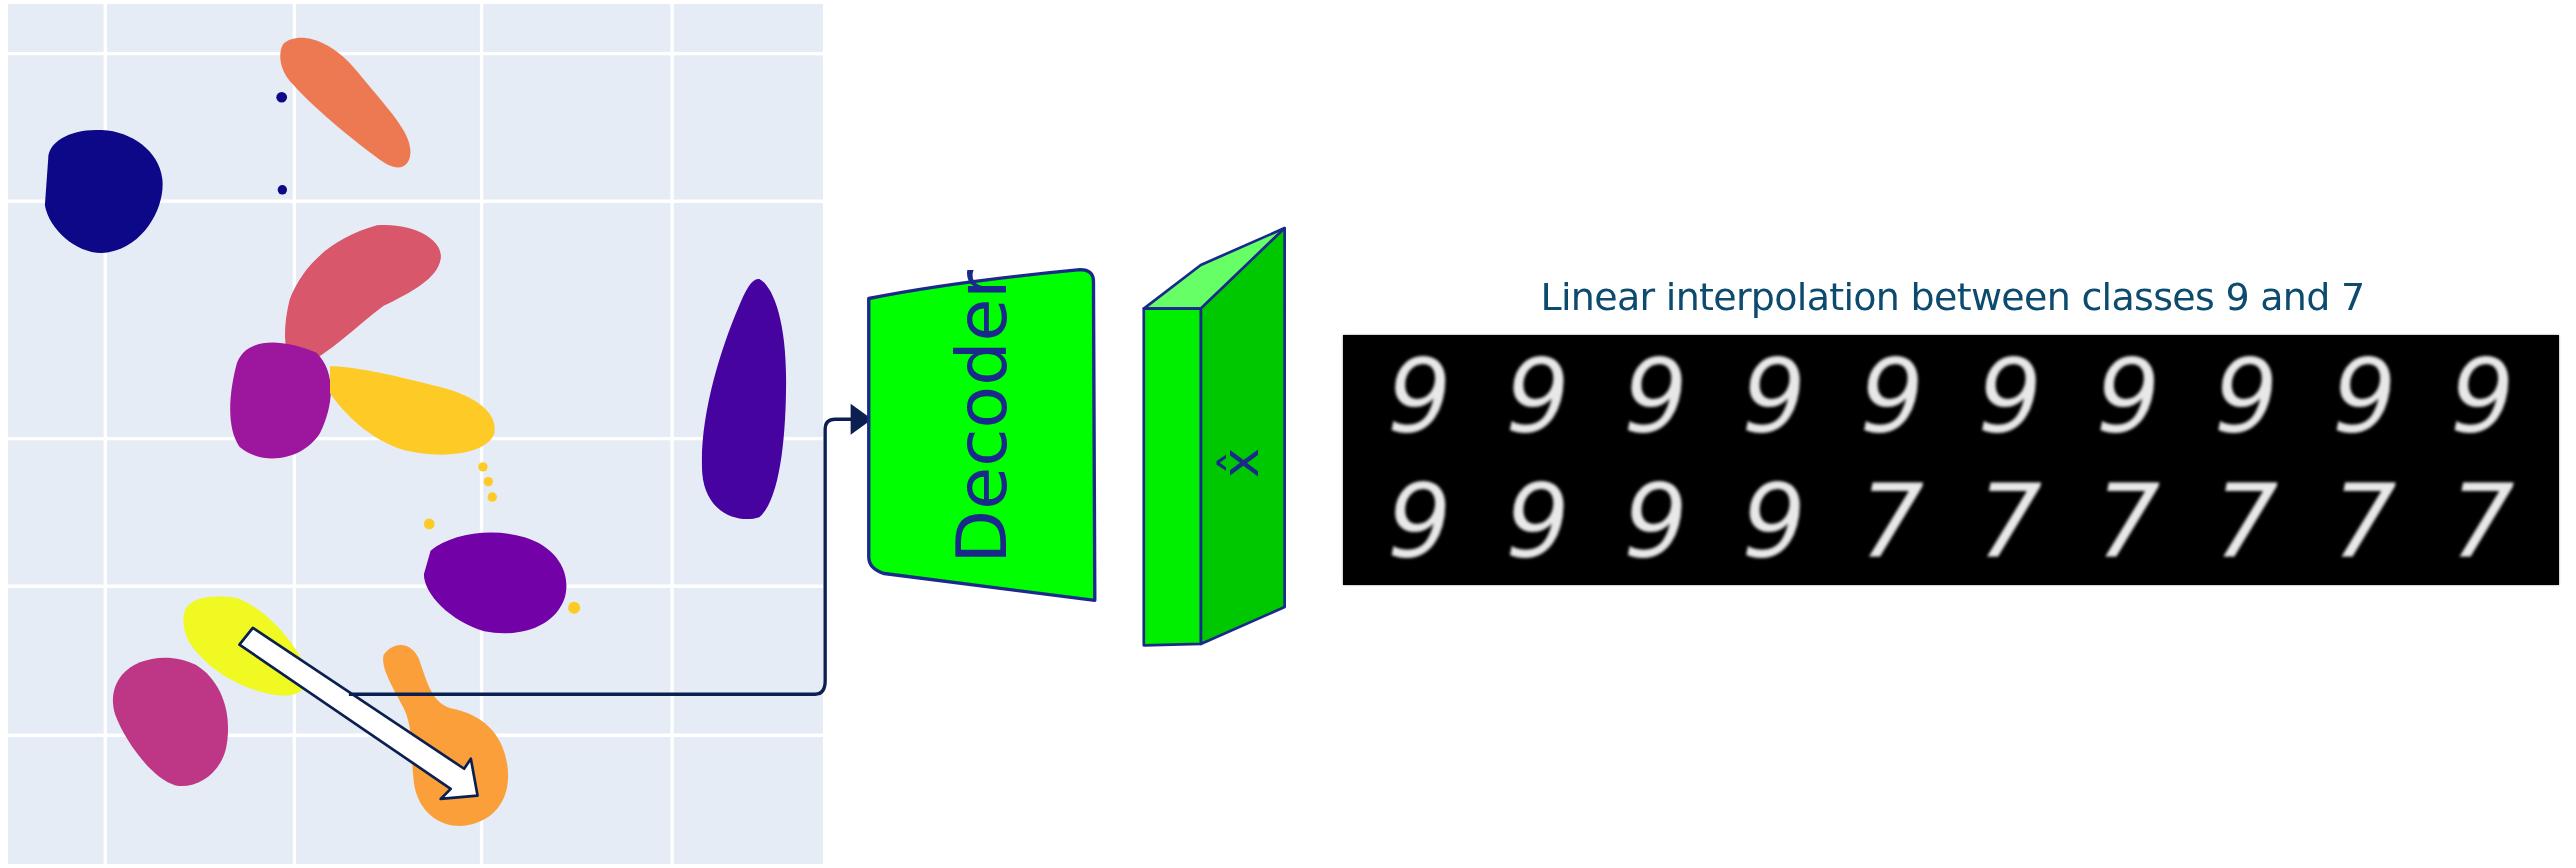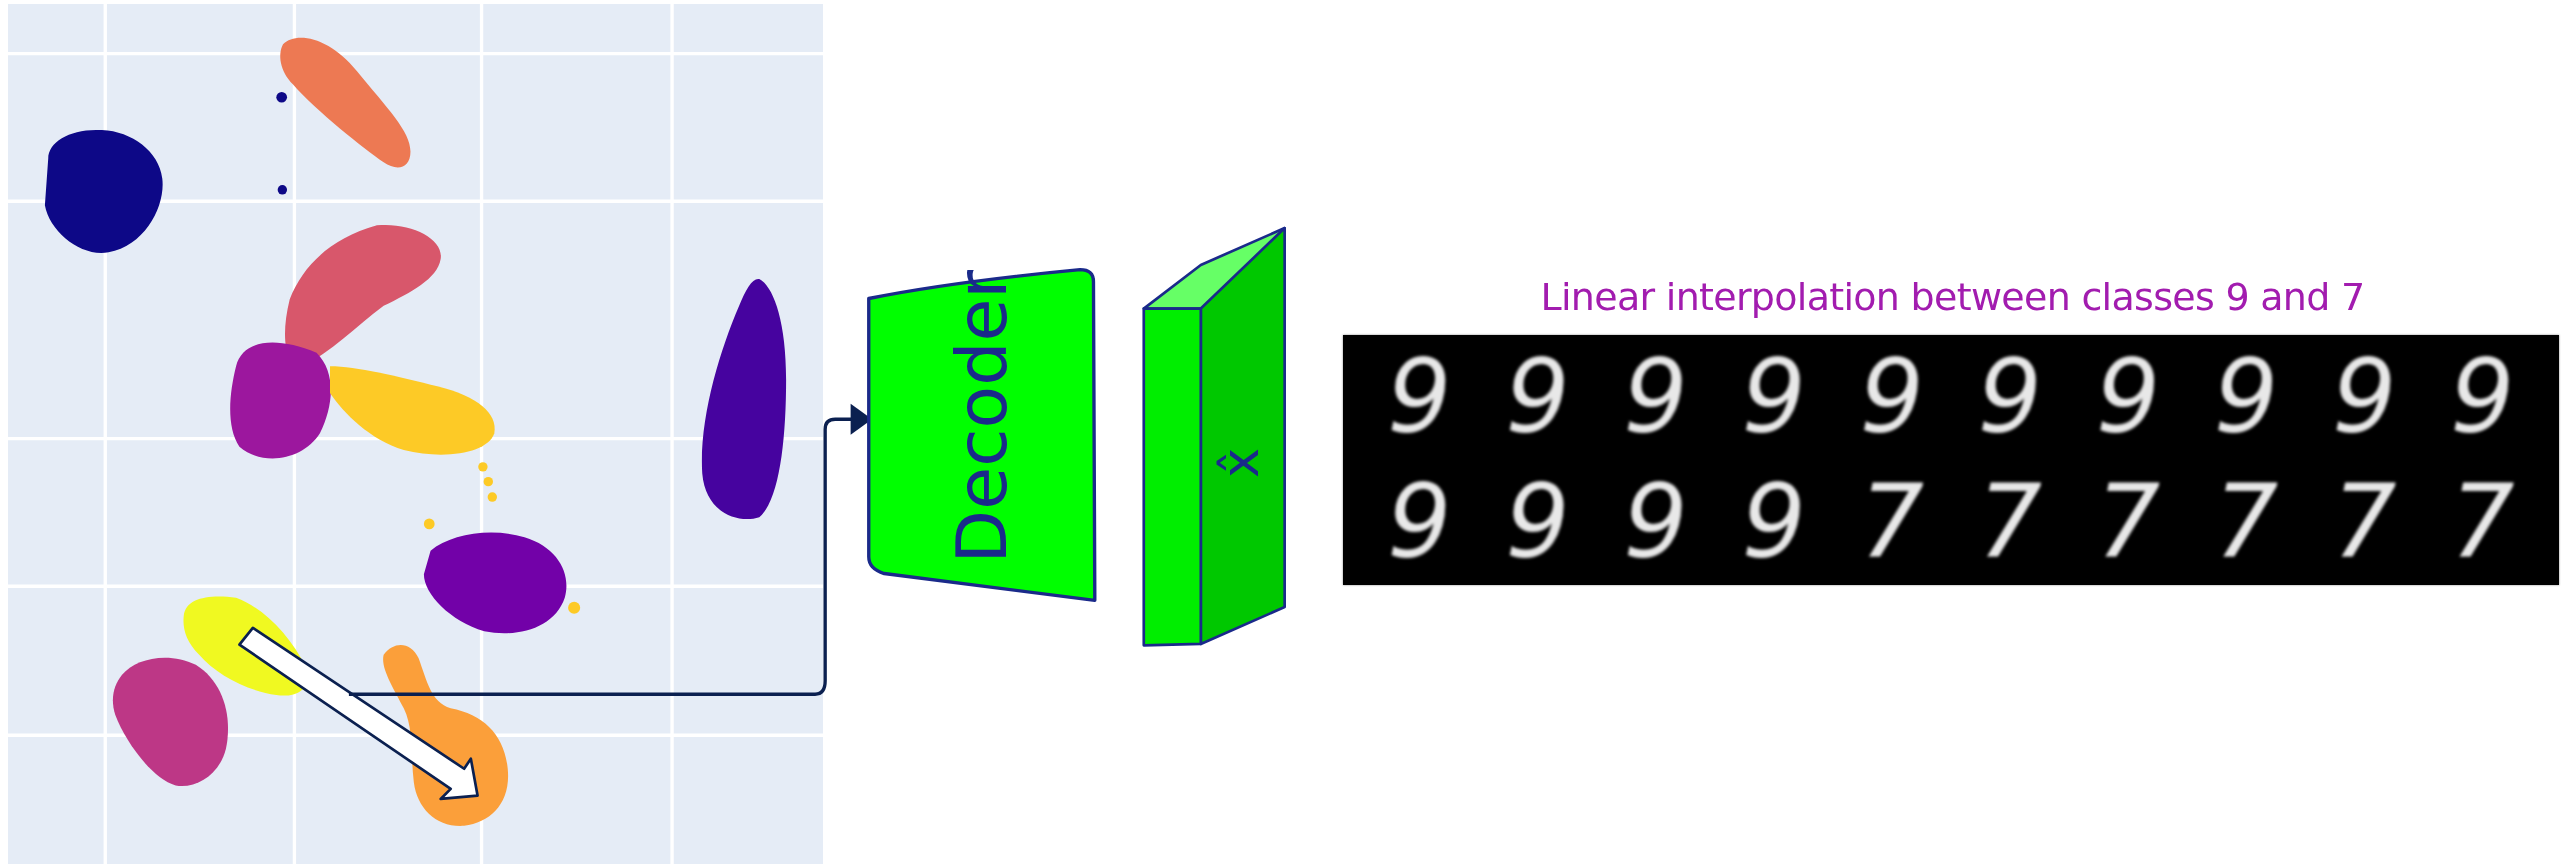--- a/index.html
+++ b/index.html
@@ -4,21 +4,21 @@
 <style>
   html, body { margin:0; padding:0; background:#ffffff; }
   body { width:2576px; height:868px; position:relative; overflow:hidden;
          font-family:"DejaVu Sans", sans-serif; }
   .abs { position:absolute; }
   #latent-plot { left:8px; top:4px; width:815px; height:860px; background:#e5ecf6; overflow:hidden; }
   #latent-plot svg { width:100%; height:100%; display:block; }
   #diagram-svg { left:0; top:0; width:2576px; height:868px; pointer-events:none; }
   .decoder-label { font-family:"DejaVu Sans", sans-serif; font-size:104px; fill:#1a2a8a; }
   .xhat-label { font-family:"DejaVu Sans", sans-serif; font-size:76px; fill:#1a2a8a; }
-  #interp-title { left:1342px; top:275px; width:1221px; text-align:center; font-size:38px; color:#a21caf; letter-spacing:-0.7px; font-family:"DejaVu Sans", sans-serif; }
+  #interp-title { left:1342px; top:275px; width:1221px; text-align:center; font-size:38px; color:#0c4a6e; letter-spacing:-0.7px; font-family:"DejaVu Sans", sans-serif; }
   #digit-grid { left:1343px; top:335px; width:1216px; height:250px; background:#000; box-shadow:0 0 2px #888; }
   .digit-row { position:absolute; left:0; width:100%; height:125px; display:flex; justify-content:space-around; align-items:center; padding:0 17.4px; box-sizing:border-box; }
   .digit-cell { width:94px; height:114px; display:flex; align-items:center; justify-content:center; color:#e8e8e8; font-family:"DejaVu Sans", sans-serif; font-size:101px; font-style:italic; filter:blur(1.5px); line-height:1; }
 </style>
 </head>
 <body>
 
 <div id="latent-plot" class="abs">
   <svg viewBox="0 0 1215 1282" preserveAspectRatio="none">
 

